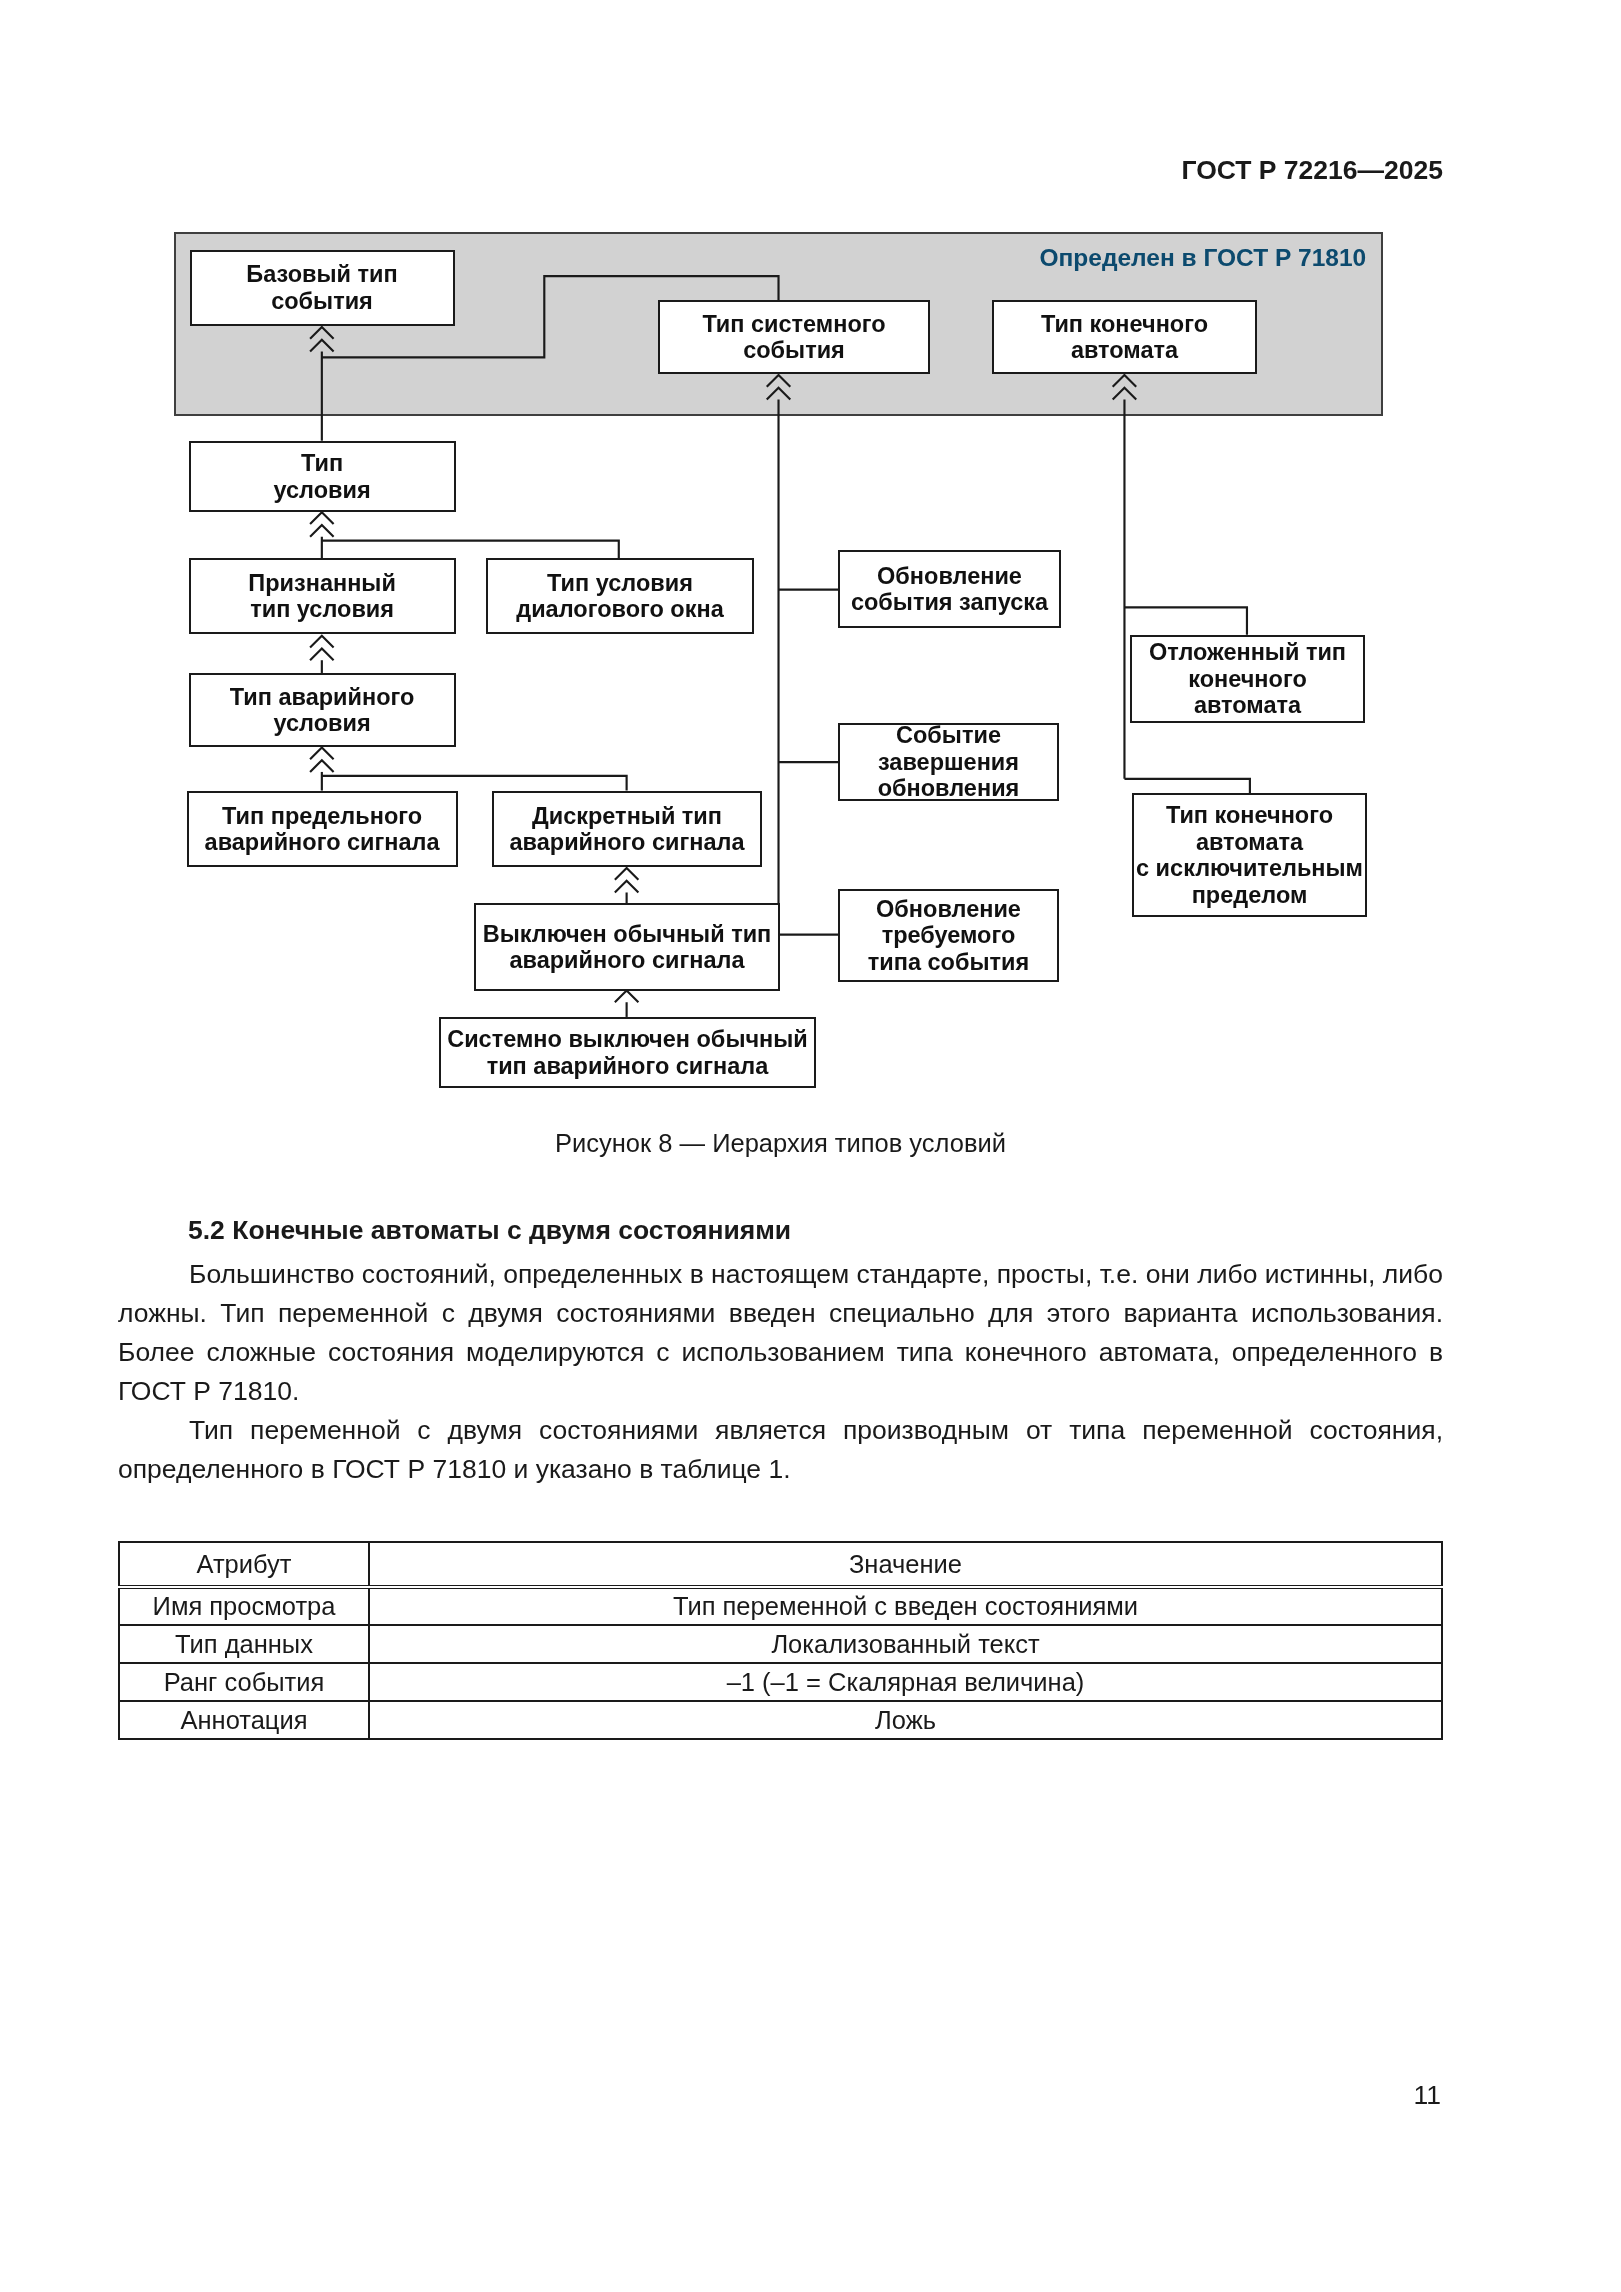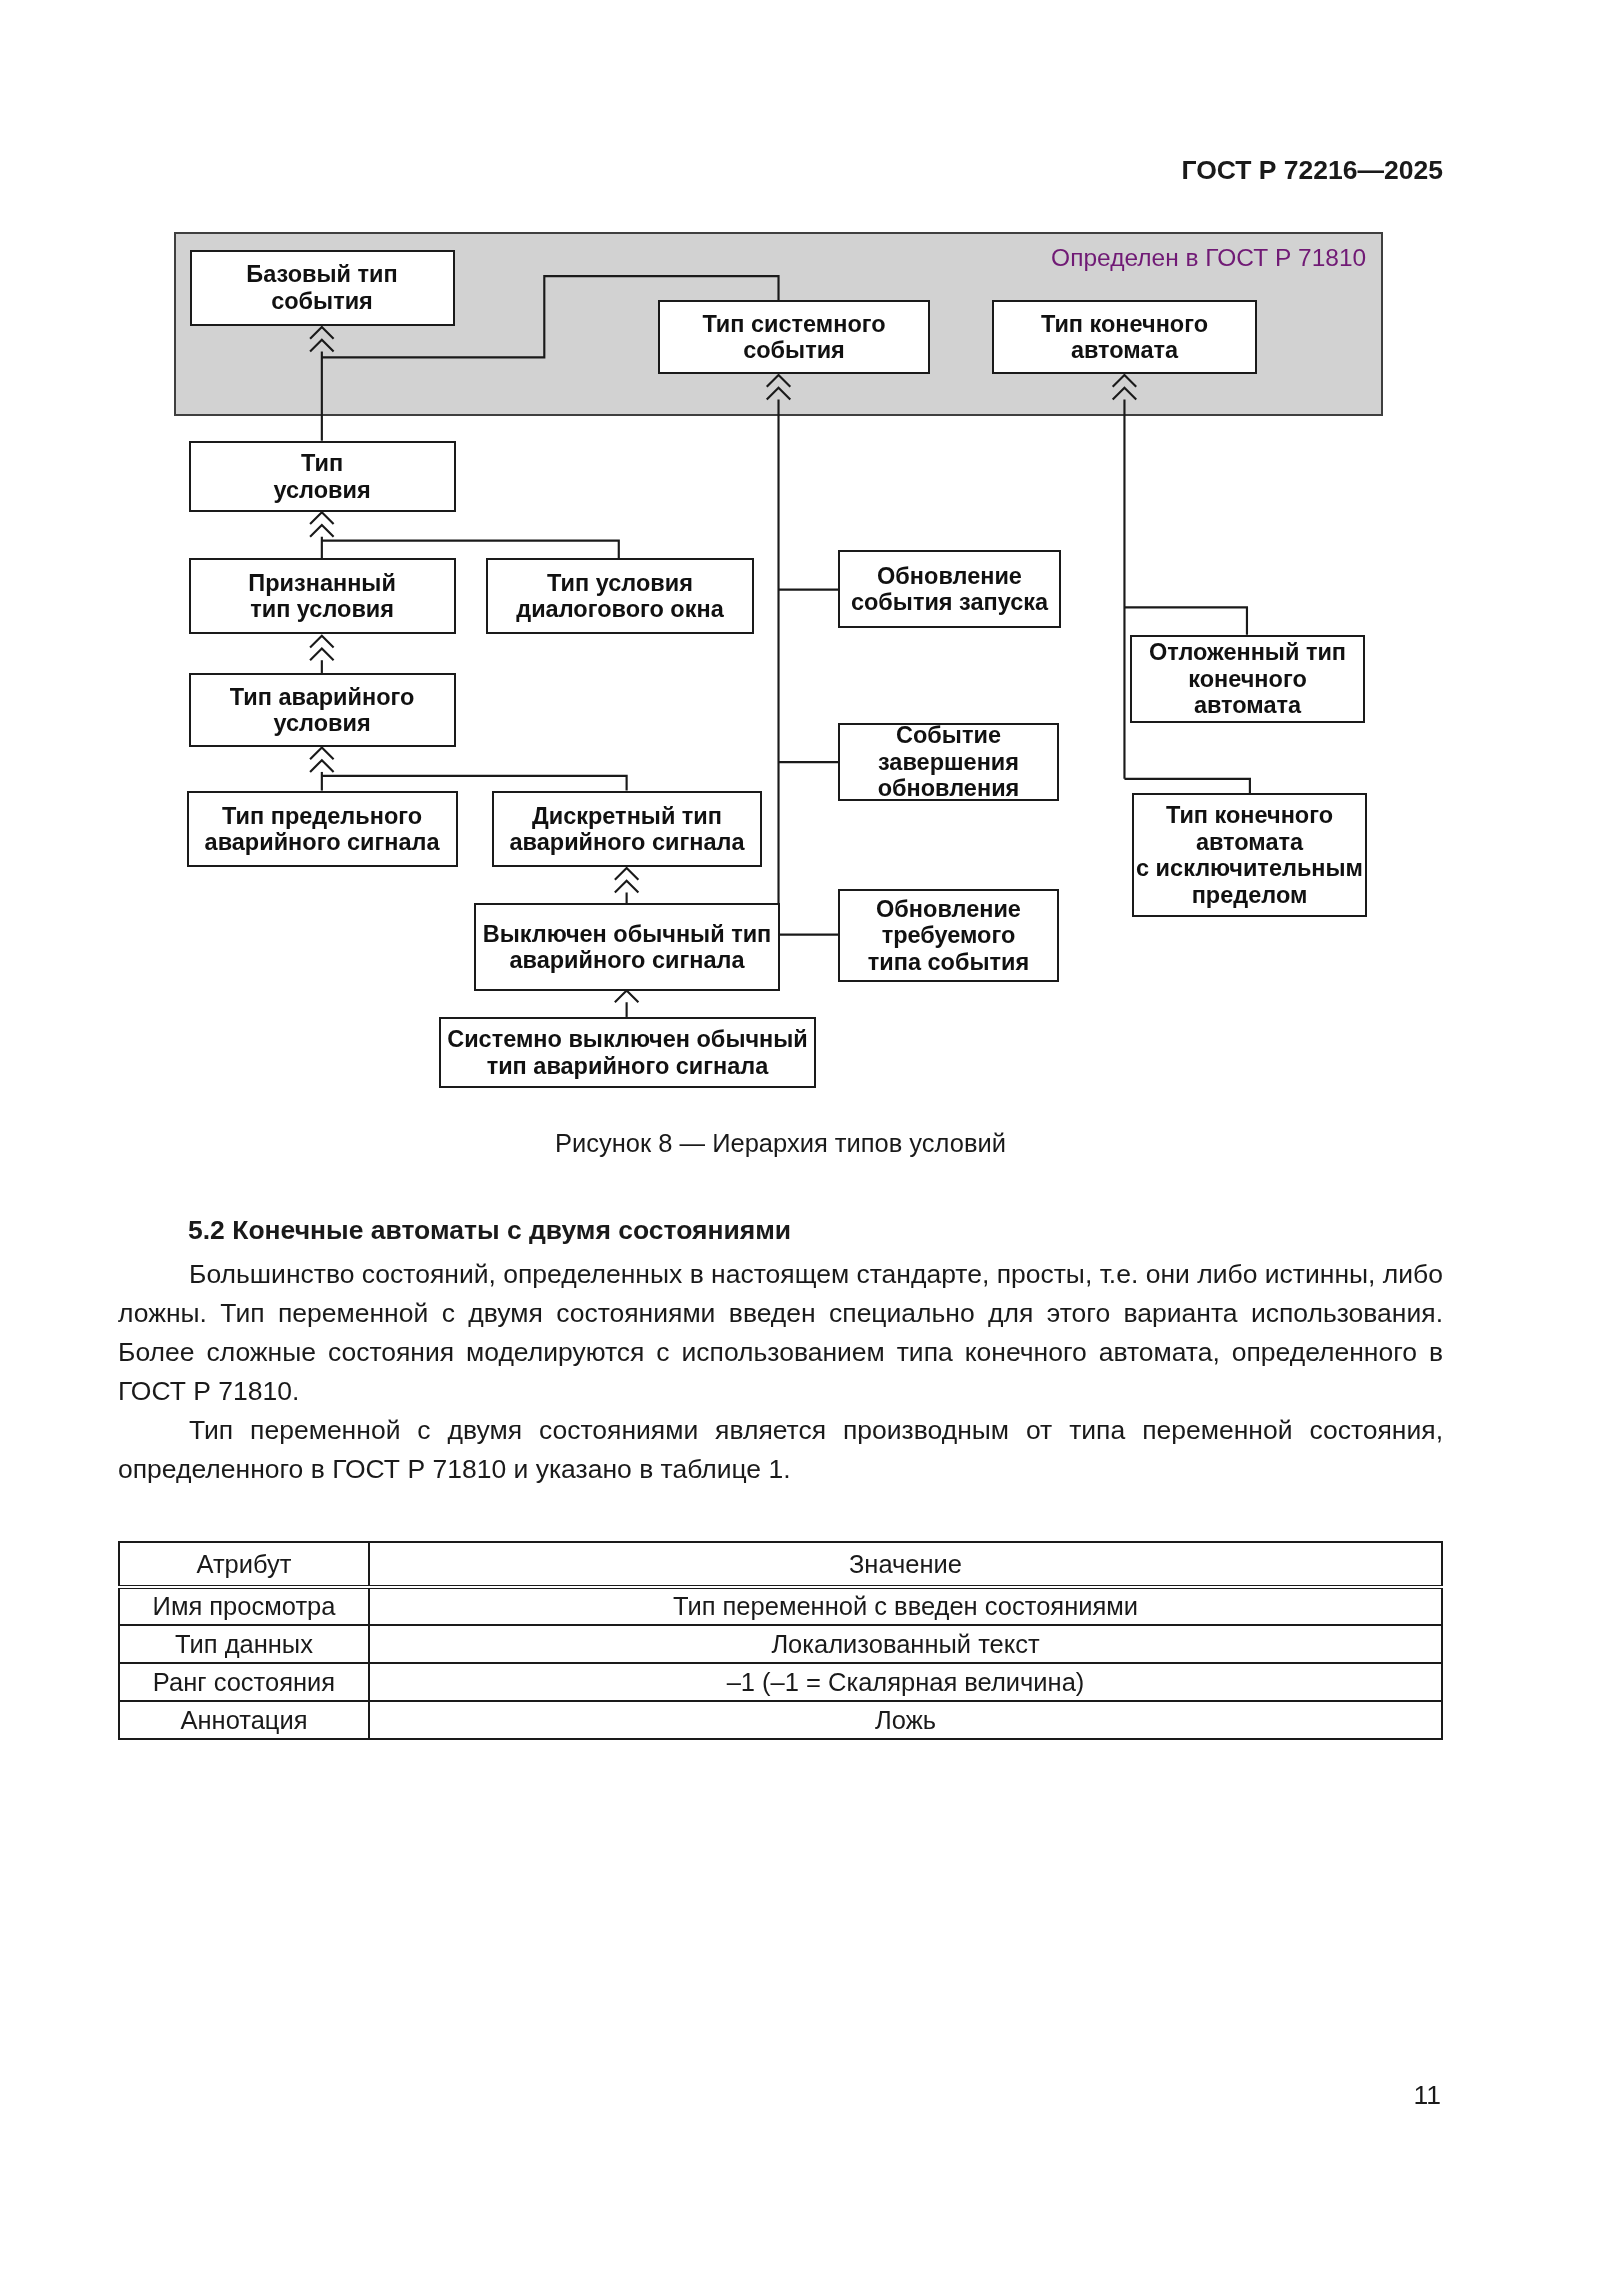--- a/index.html
+++ b/index.html
@@ -23,22 +23,22 @@
   
   .diagram { left:167px; top:225px; width:1225px; height:892px; }
   .panel {
     position:absolute;
     background:#d2d2d2;
     border:2px solid #3f3f3f;
   }
   .panel-label {
     position:absolute;
     right:14.7px; top:9.8px;
-    font-size:24.5px; font-weight:normal;
-    color:#701a75;
+    font-size:24.5px; font-weight:bold;
+    color:#0c4a6e;
   }
   .connectors { position:absolute; left:0; top:0; }
   .node {
     position:absolute;
     background:#ffffff;
     border:2px solid #1a1a1a;
     display:flex; align-items:center; justify-content:center;
     text-align:center;
     font-size:23.5px; font-weight:bold; line-height:26.5px;
     white-space:pre-line;
@@ -217,21 +217,21 @@
     <tbody>
       <tr>
         <td>Имя просмотра</td>
         <td>Тип переменной с введен состояниями</td>
       </tr>
       <tr>
         <td>Тип данных</td>
         <td>Локализованный текст</td>
       </tr>
       <tr>
-        <td>Ранг состояния</td>
+        <td>Ранг события</td>
         <td>–1 (–1 = Скалярная величина)</td>
       </tr>
       <tr>
         <td>Аннотация</td>
         <td>Ложь</td>
       </tr>
     </tbody>
   </table>
 
   <div class="abs page-number">11</div>

